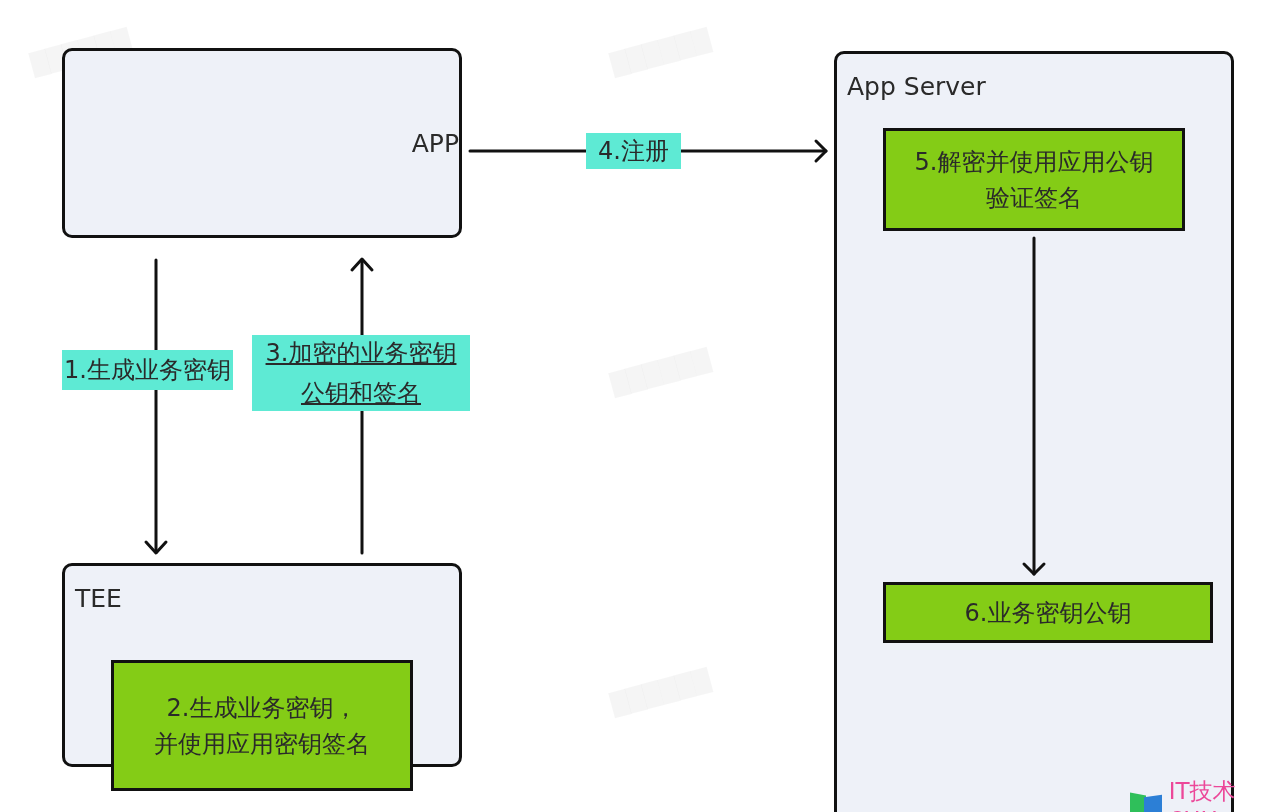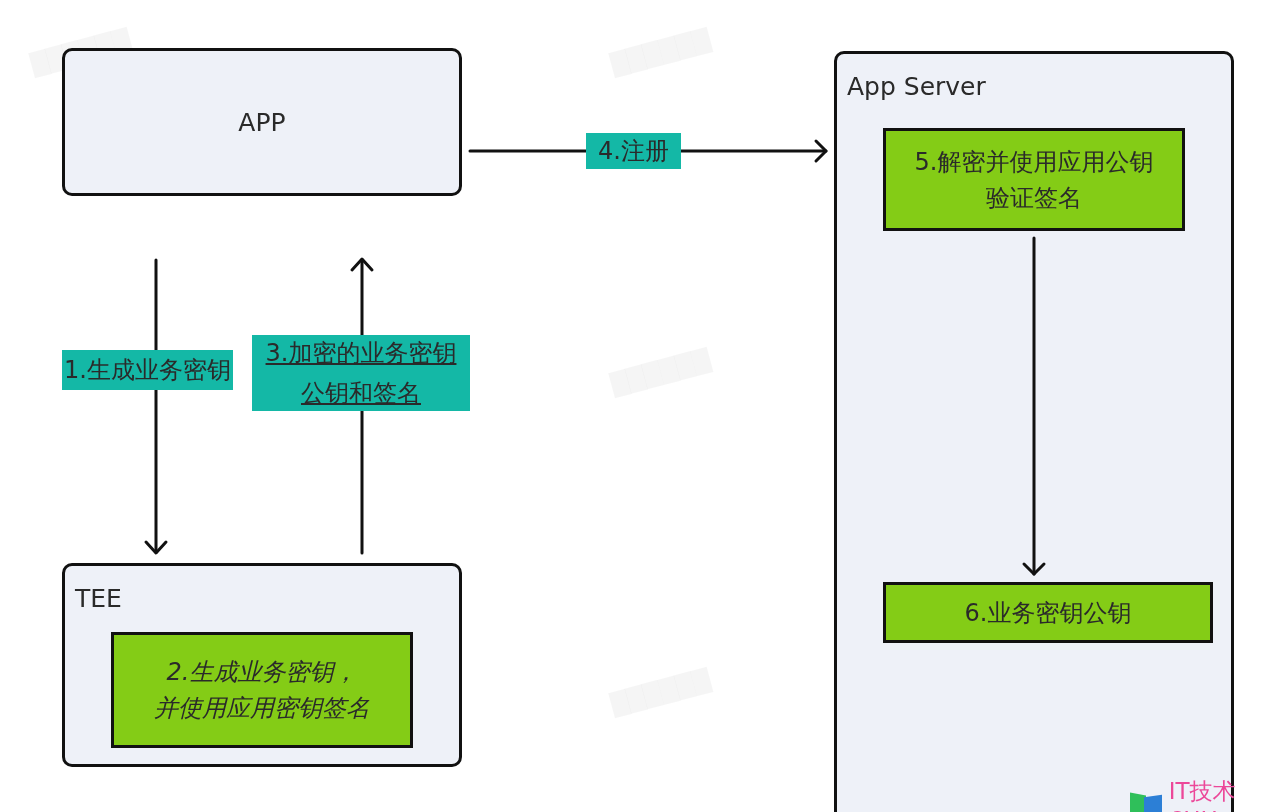--- a/index.html
+++ b/index.html
@@ -3,42 +3,42 @@
 <meta charset="utf-8">
 <style>
   html,body{margin:0;padding:0;}
   body{width:1280px;height:812px;background:#ffffff;position:relative;overflow:hidden;
        font-family:"DejaVu Sans","Liberation Sans",sans-serif;color:#222;}
   .container{position:absolute;background:#eef1f8;border:3px solid #111;border-radius:10px;box-sizing:border-box;}
   .inner{position:absolute;background:#84cc16;border:3px solid #111;box-sizing:border-box;
          display:flex;align-items:center;justify-content:center;text-align:center;
          font-size:24px;line-height:36px;color:#2a2a2a;}
   .title{position:absolute;font-size:25px;color:#2a2a2a;}
-  .label{position:absolute;font-size:24px;line-height:36px;color:#2a2a2a;text-align:center;background:#14b8a6;}
+  .label{position:absolute;font-size:24px;line-height:36px;color:#2a2a2a;text-align:center;background:#5eead4;}
   svg.arrows{position:absolute;left:0;top:0;}
   .wm{position:absolute;color:rgba(0,0,0,0.04);font-size:22px;transform:rotate(-15deg);}
   .brand{position:absolute;left:1130px;top:776px;display:flex;align-items:center;gap:6px;font-size:23px;color:#ec4899;}
   .brand .logo{width:34px;height:26px;position:relative;}
 </style>
 </head>
 <body>
 
 <div class="wm" style="left:30px;top:40px;">██████</div>
 <div class="wm" style="left:610px;top:40px;">██████</div>
 <div class="wm" style="left:610px;top:360px;">██████</div>
 <div class="wm" style="left:610px;top:680px;">██████</div>
 
-<div class="container" style="left:62px;top:48px;width:400px;height:148px;display:flex;align-items:center;justify-content:center;">
+<div class="container" style="left:62px;top:48px;width:400px;height:190px;display:flex;align-items:center;justify-content:flex-end;">
   <span style="font-size:25px;color:#2a2a2a;">APP</span>
 </div>
 
 <div class="container" style="left:62px;top:563px;width:400px;height:204px;">
   <span class="title" style="left:10px;top:18px;">TEE</span>
 </div>
-<div class="inner" style="left:111px;top:632px;width:302px;height:116px;flex-direction:column;font-style:italic;">
+<div class="inner" style="left:111px;top:660px;width:302px;height:131px;flex-direction:column;">
   <span>2.生成业务密钥，</span>
   <span>并使用应用密钥签名</span>
 </div>
 
 <div class="container" style="left:834px;top:51px;width:400px;height:786px;">
   <span class="title" style="left:10px;top:18px;">App Server</span>
 </div>
 <div class="inner" style="left:883px;top:128px;width:302px;height:103px;flex-direction:column;">
   <span>5.解密并使用应用公钥</span>
   <span>验证签名</span>

